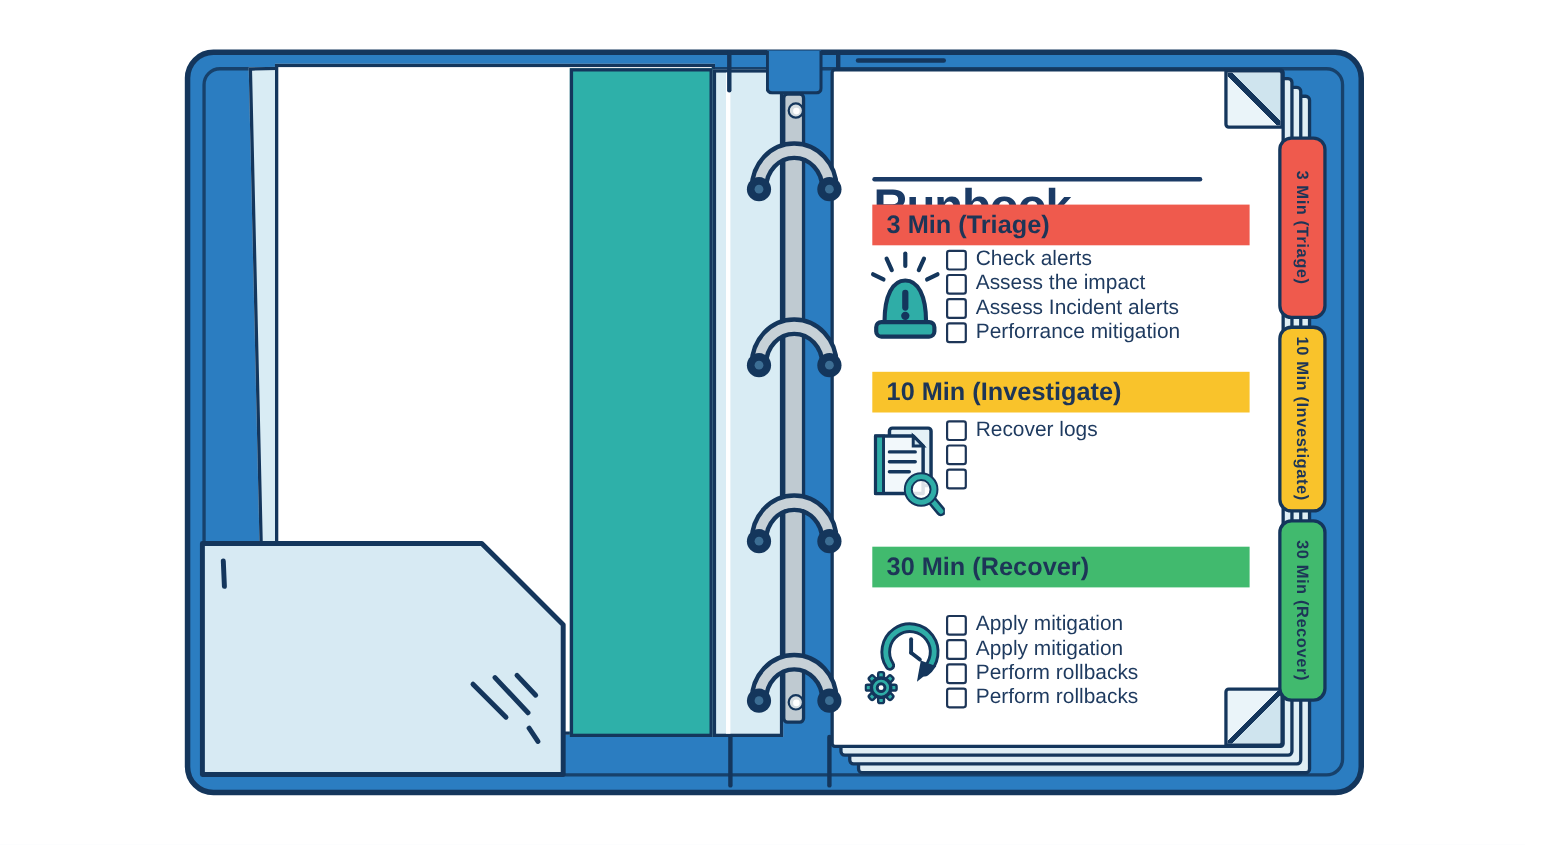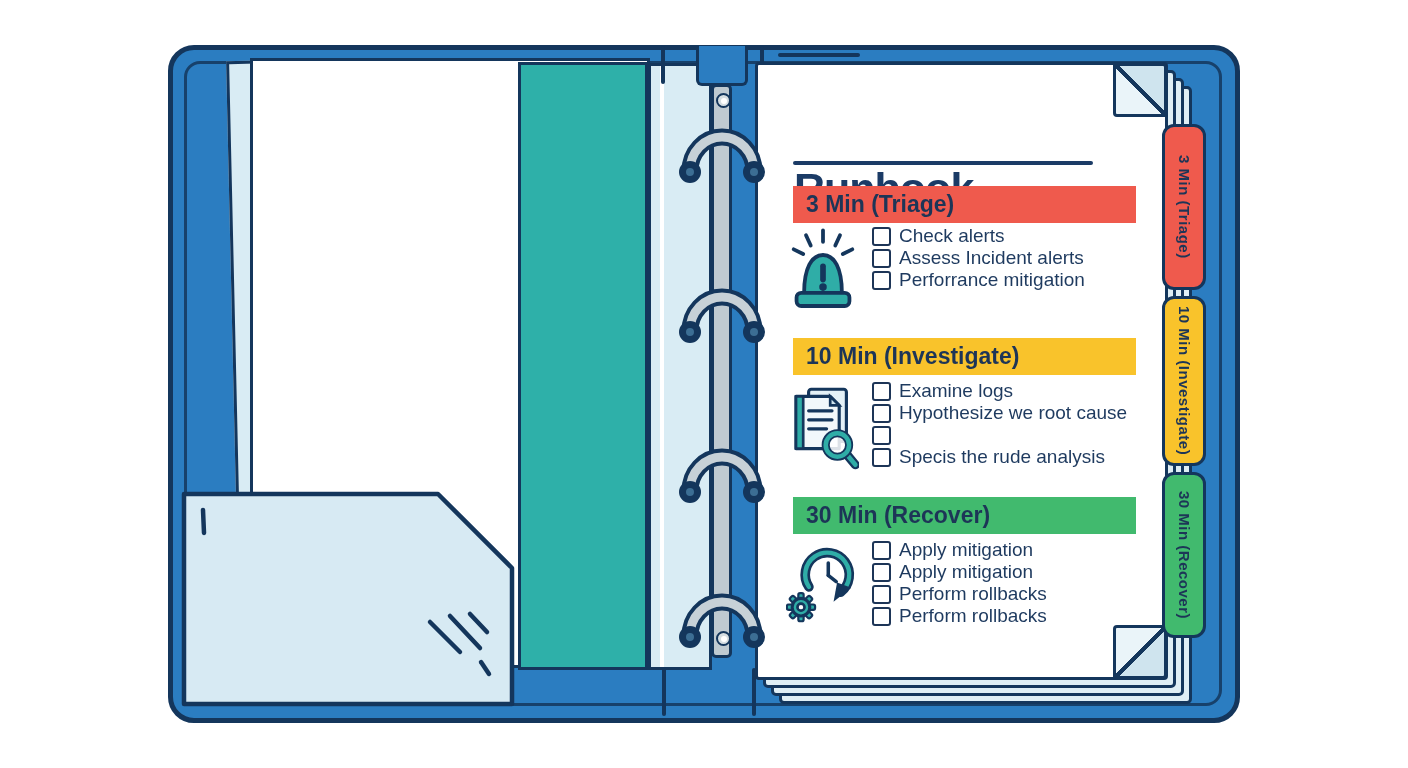--- a/index.html
+++ b/index.html
@@ -78,21 +78,21 @@
   }
   .page-title{
     position:absolute;left:36px;top:102px;font-size:43px;font-weight:bold;
     color:#1b3b66;letter-spacing:-1px;line-height:1;
   }
   .title-rule{position:absolute;left:35px;top:96px;width:300px;height:4px;background:#1b3b66;border-radius:2px;}
   .section-banner{
     position:absolute;left:35px;width:343px;height:37px;display:flex;align-items:center;
     padding-left:13px;box-sizing:border-box;font-size:23px;font-weight:bold;color:#1d3557;
   }
-  .check-group{position:absolute;left:28px;display:flex;gap:12px;}
+  .check-group{position:absolute;left:28px;display:flex;gap:0;}
   .group-icon{width:74px;display:flex;justify-content:center;align-items:flex-start;}
   .check-items{display:flex;flex-direction:column;}
   .check-row{display:flex;align-items:center;height:22px;gap:8px;}
   .checkbox{
     width:15px;height:15px;border:2.5px solid #1d3557;border-radius:3px;background:#ffffff;flex:0 0 auto;
   }
   .check-label{font-size:19px;color:#1e3a5f;font-weight:500;white-space:nowrap;}
   
   .tab{
     position:absolute;left:1162px;width:44px;border:3.5px solid #14365c;border-radius:12px;
@@ -167,20 +167,24 @@
           <path d="M16 70 C16 44 24 30 36 30 C48 30 56 44 56 70 Z" fill="#2fada7" stroke="#14365c" stroke-width="4" stroke-linejoin="round"></path>
           <rect x="8" y="70" width="56" height="14" rx="5" fill="#2fada7" stroke="#14365c" stroke-width="4"></rect>
           <line x1="36" y1="42" x2="36" y2="56" stroke="#14365c" stroke-width="6" stroke-linecap="round"></line>
           <circle cx="36" cy="64" r="4" fill="#14365c"></circle>
         </svg>
       </div>
       <div class="check-items">
         <div class="check-row">
           <span class="checkbox"></span>
           <span class="check-label">Check alerts</span>
+        </div>
+        <div class="check-row">
+          <span class="checkbox"></span>
+          <span class="check-label">Assess the impact</span>
         </div>
         <div class="check-row">
           <span class="checkbox"></span>
           <span class="check-label">Assess Incident alerts</span>
         </div>
         <div class="check-row">
           <span class="checkbox"></span>
           <span class="check-label">Perforrance mitigation</span>
         </div>
       </div>
@@ -203,40 +207,35 @@
           </g>
           <line x1="66" y1="78" x2="76" y2="90" stroke="#14365c" stroke-width="10" stroke-linecap="round"></line>
           <line x1="66" y1="78" x2="76" y2="90" stroke="#2fada7" stroke-width="5" stroke-linecap="round"></line>
           <circle cx="56" cy="68" r="13" fill="#ffffff" fill-opacity="0.85" stroke="#14365c" stroke-width="9"></circle>
           <circle cx="56" cy="68" r="13" fill="none" stroke="#2fada7" stroke-width="5"></circle>
         </svg>
       </div>
       <div class="check-items">
         <div class="check-row">
           <span class="checkbox"></span>
-          <span class="check-label">Examine logs</span>
-        </div>
-        <div class="check-row">
-          <span class="checkbox"></span>
-          <span class="check-label">Hypothesize we root cause</span>
-        </div>
-        <div class="check-row">
-          <span class="checkbox"></span>
-        </div>
-        <div class="check-row">
-          <span class="checkbox"></span>
-          <span class="check-label">Specis the rude analysis</span>
+          <span class="check-label">Recover logs</span>
+        </div>
+        <div class="check-row">
+          <span class="checkbox"></span>
+        </div>
+        <div class="check-row">
+          <span class="checkbox"></span>
         </div>
       </div>
     </div>
 
     <div class="section-banner" style="top: 432px; background-color: rgb(65, 186, 110);">
       <span>30 Min (Recover)</span>
     </div>
-    <div class="check-group" style="top:474px;">
+    <div class="check-group" style="top:492px;">
       <div class="group-icon">
         <svg width="74" height="94" viewBox="0 0 84 96">
           <path d="M26 49 A25 25 0 1 1 62 55" fill="none" stroke="#14365c" stroke-width="11" stroke-linecap="round"></path>
           <path d="M26 49 A25 25 0 1 1 62 55" fill="none" stroke="#2fada7" stroke-width="5" stroke-linecap="round"></path>
           <polygon points="74,50 54,66 58,44" fill="#14365c"></polygon>
           <line x1="48" y1="36" x2="48" y2="22" stroke="#14365c" stroke-width="4" stroke-linecap="round"></line>
           <line x1="48" y1="36" x2="57" y2="43" stroke="#14365c" stroke-width="4" stroke-linecap="round"></line>
           <g>
             <rect x="14" y="56" width="6" height="32" rx="2" fill="#2fada7" stroke="#14365c" stroke-width="2.5"></rect>
             <rect x="14" y="56" width="6" height="32" rx="2" fill="#2fada7" stroke="#14365c" stroke-width="2.5" transform="rotate(45 17 72)"></rect>

